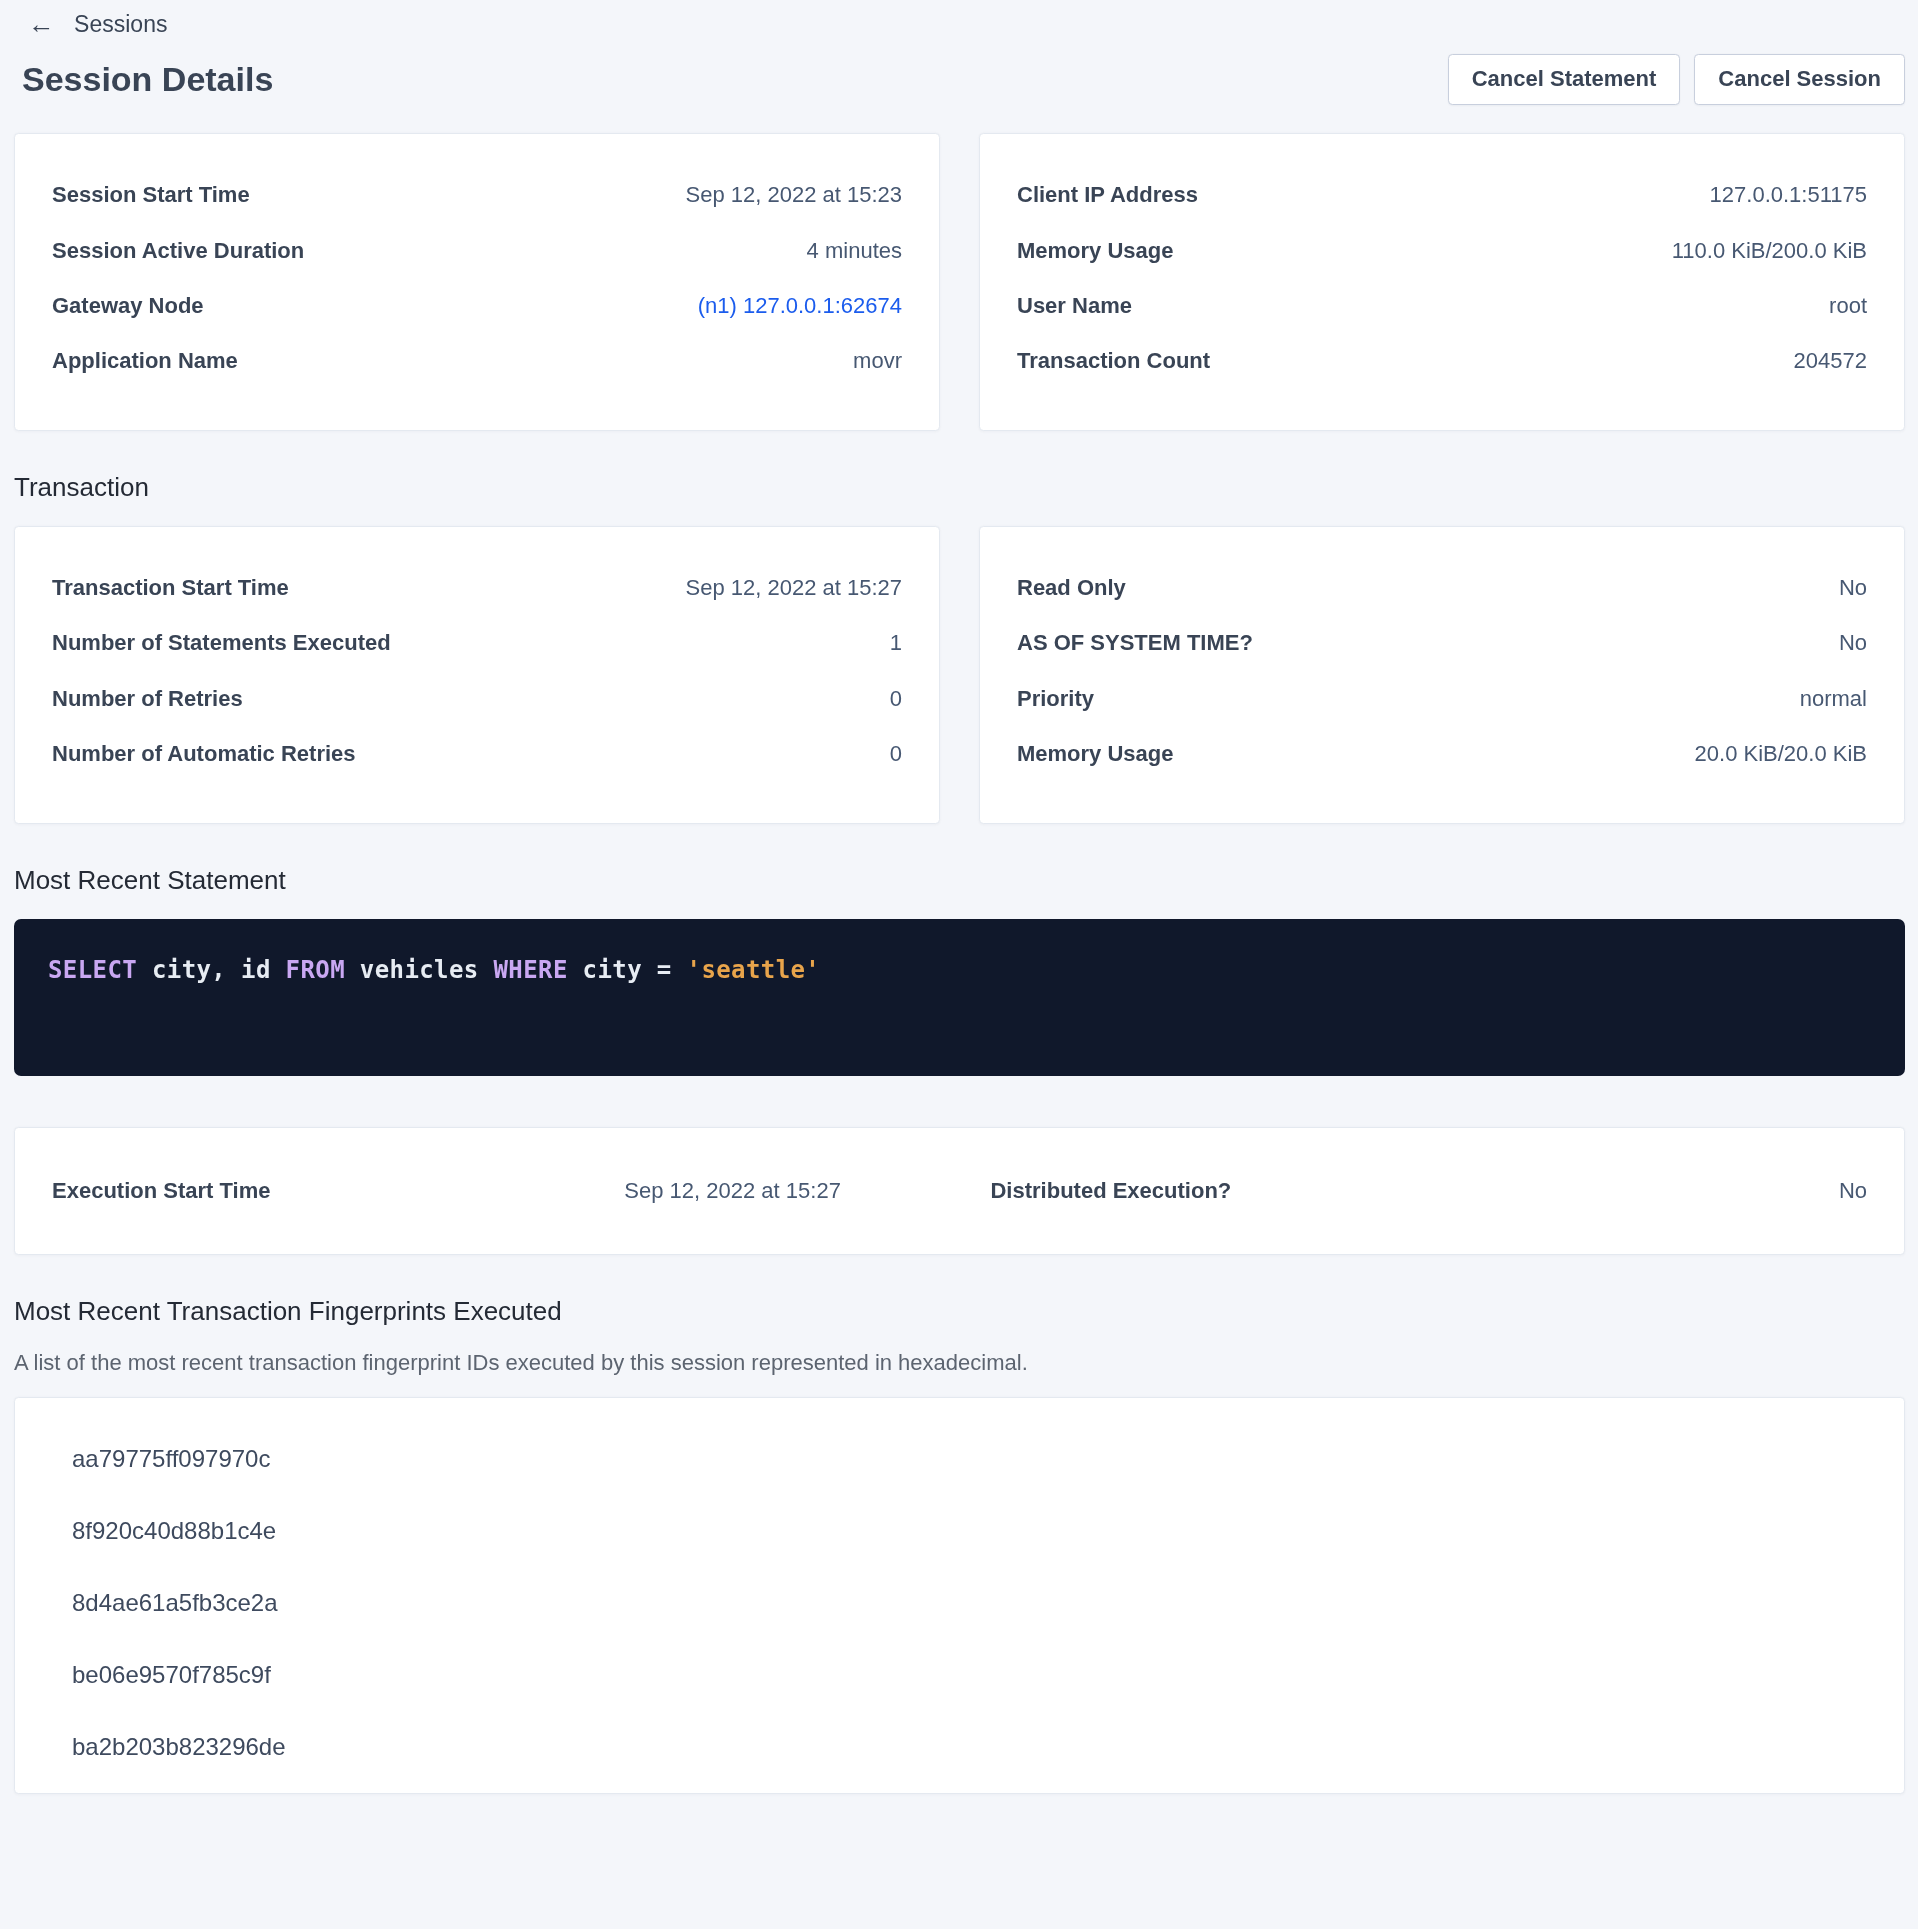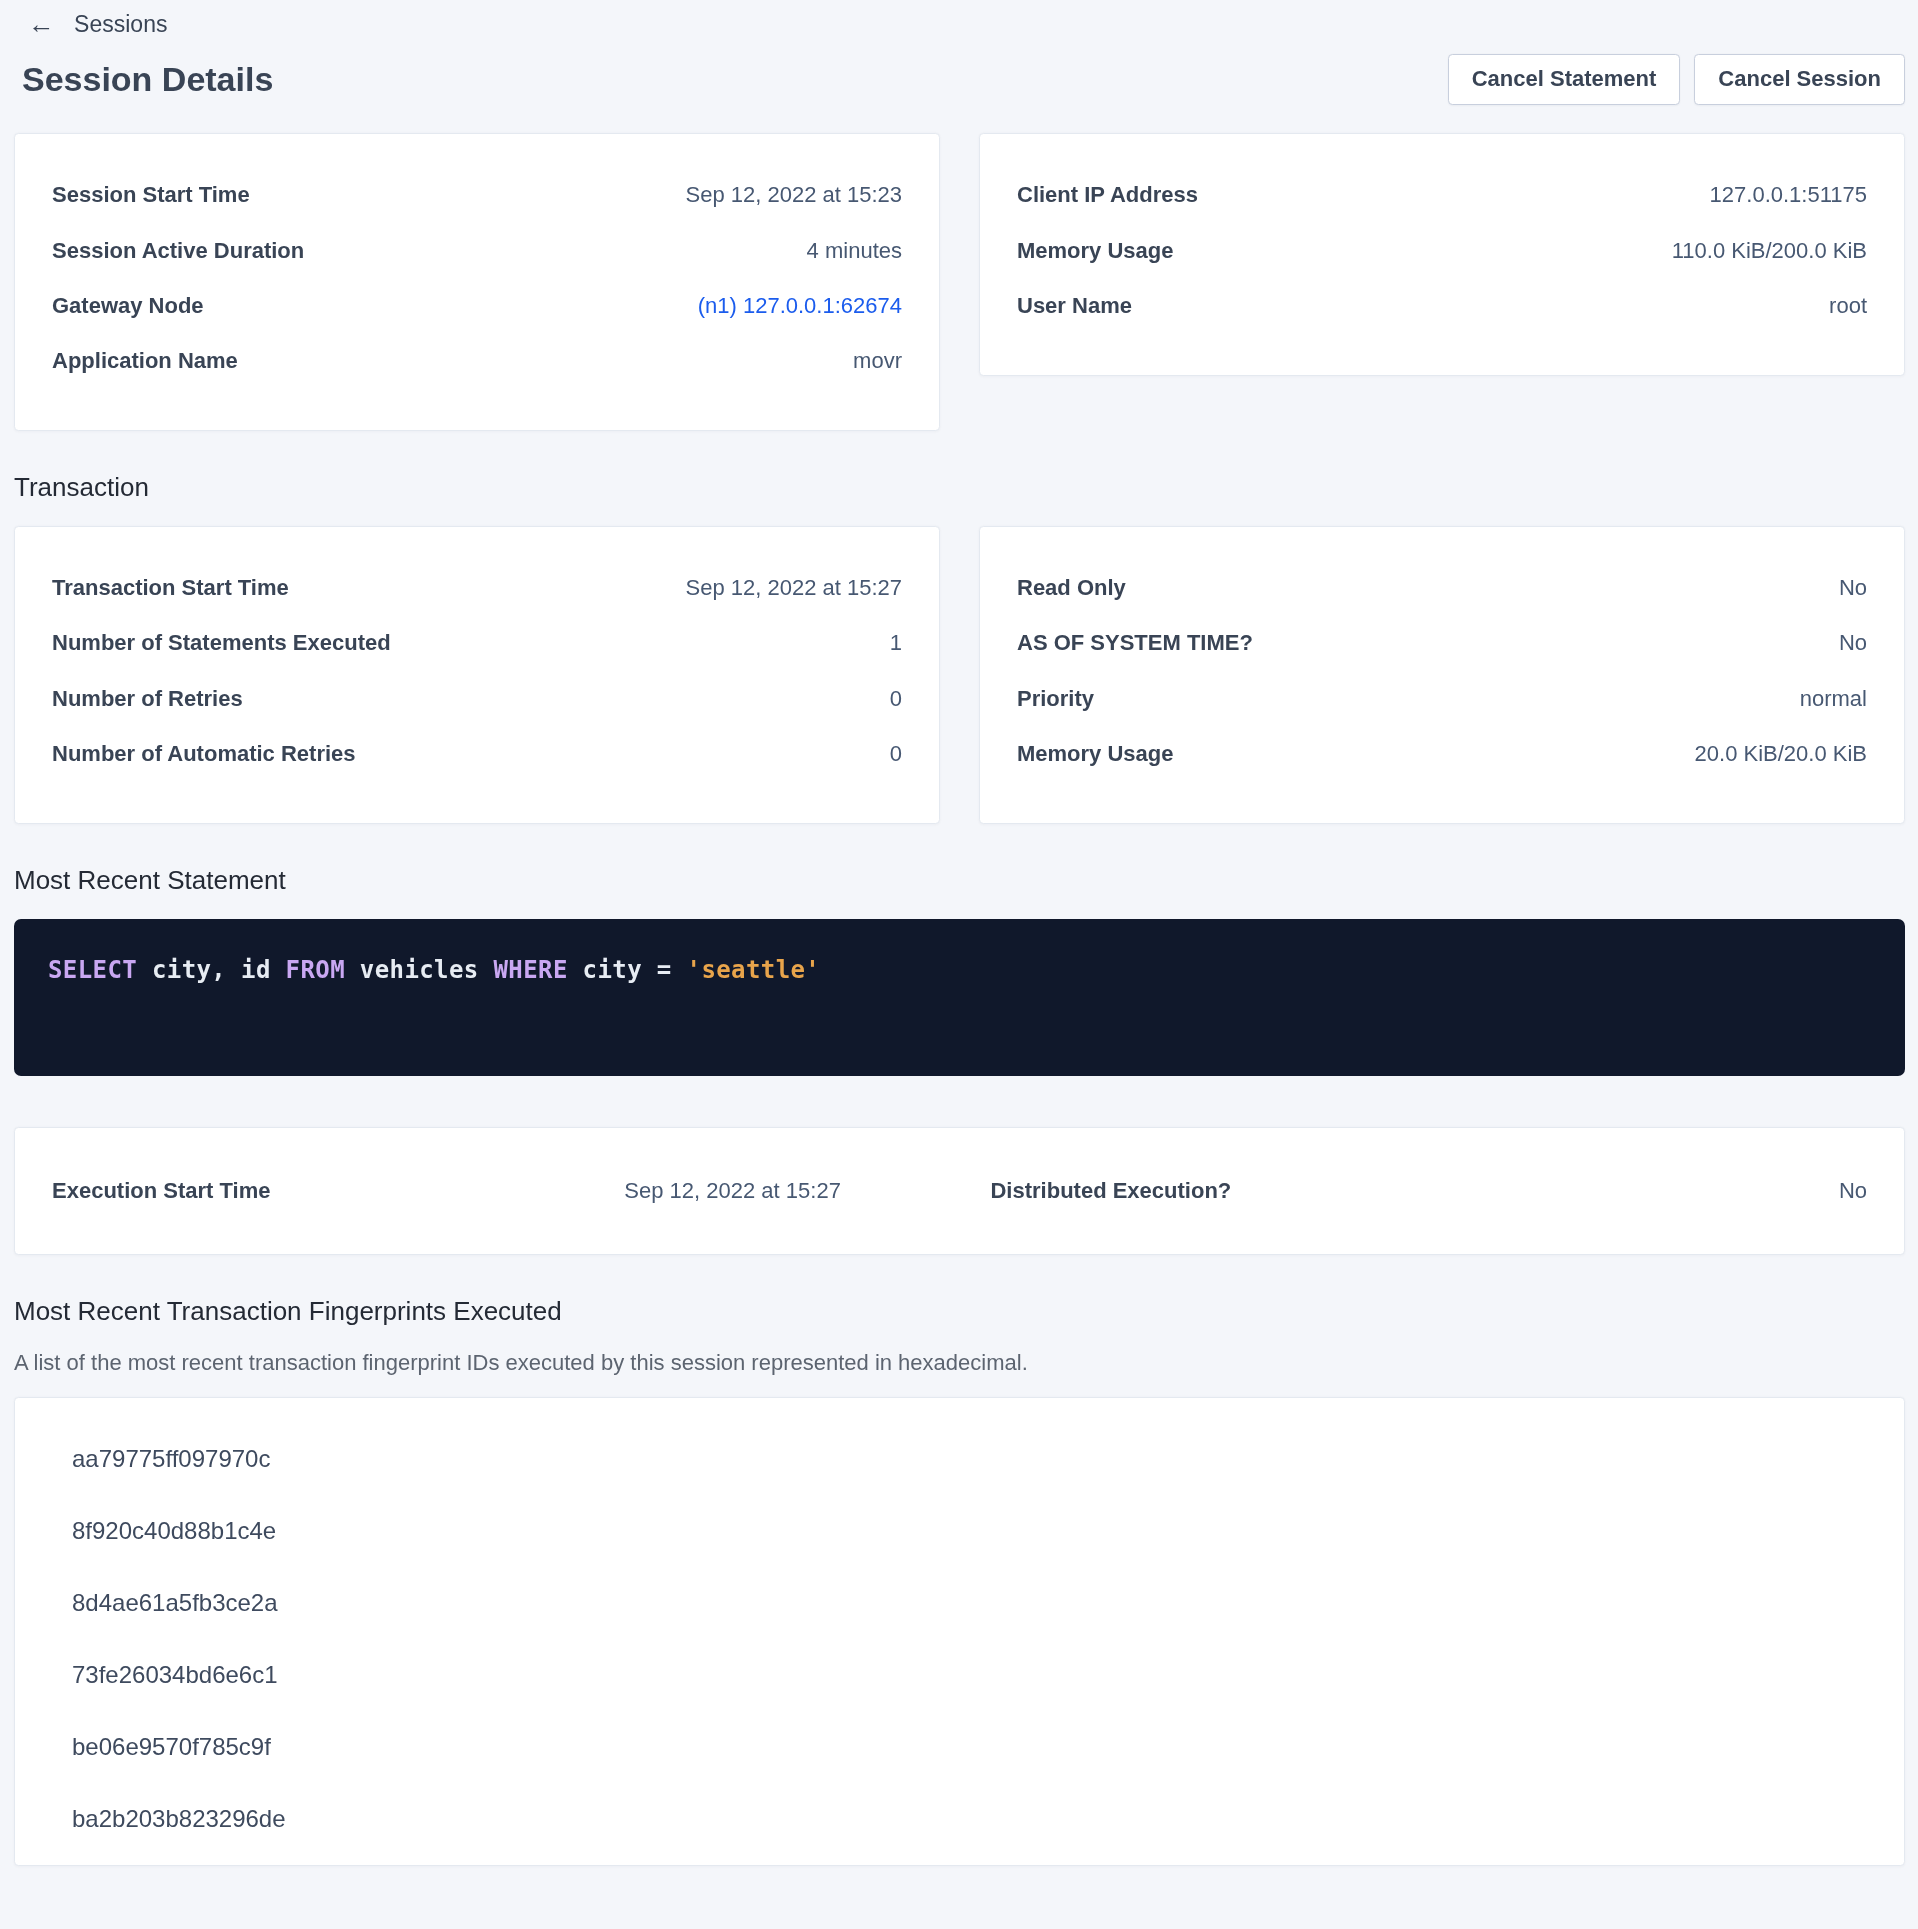--- a/index.html
+++ b/index.html
@@ -118,20 +118,24 @@
             <span class="info-value">127.0.0.1:51175</span>
           </div>
           <div class="info-row">
             <span class="info-label">Memory Usage</span>
             <span class="info-value">110.0 KiB/200.0 KiB</span>
           </div>
           <div class="info-row">
             <span class="info-label">User Name</span>
             <span class="info-value">root</span>
           </div>
+          <div class="info-row">
+            <span class="info-label">Transaction Count</span>
+            <span class="info-value">204572</span>
+          </div>
         </div>
     </div>
   </div>
 
   <div class="section-title">Transaction</div>
 
   <div class="two-col" style="margin-top:0;">
     <div class="card pad-card">
       <div>
           <div class="info-row">
@@ -186,20 +190,19 @@
   </div>
 
   <div class="section-title">Most Recent Transaction Fingerprints Executed</div>
   <div class="section-desc">A list of the most recent transaction fingerprint IDs executed by this session represented in hexadecimal.</div>
 
   <div class="card fp-card">
     <ul class="fp-list">
         <li class="fp-item">aa79775ff097970c</li>
         <li class="fp-item">8f920c40d88b1c4e</li>
         <li class="fp-item">8d4ae61a5fb3ce2a</li>
-        <li class="fp-item">73fe26034bd6e6c1</li>
         <li class="fp-item">be06e9570f785c9f</li>
         <li class="fp-item">ba2b203b823296de</li>
       </ul>
   </div>
 
 </div>
 
 
 </body></html>

